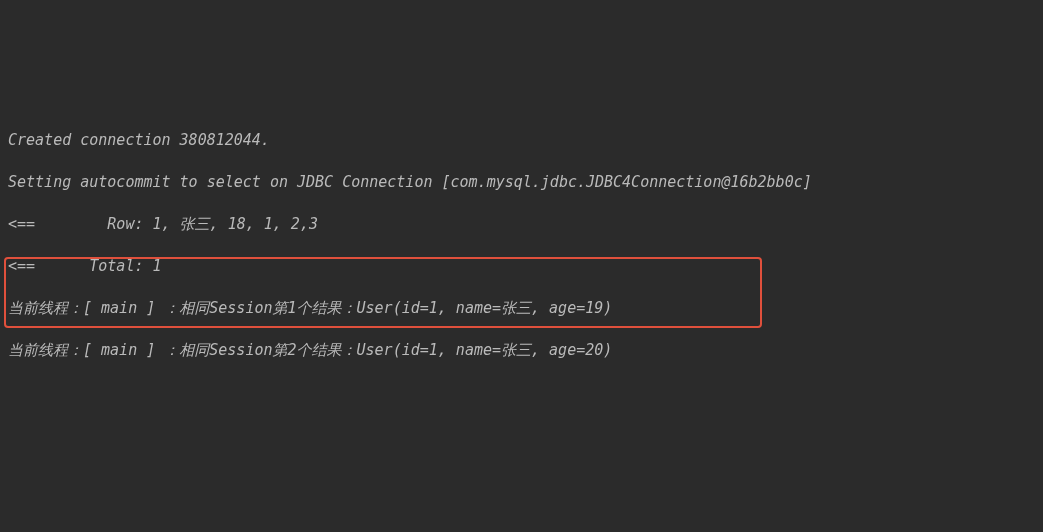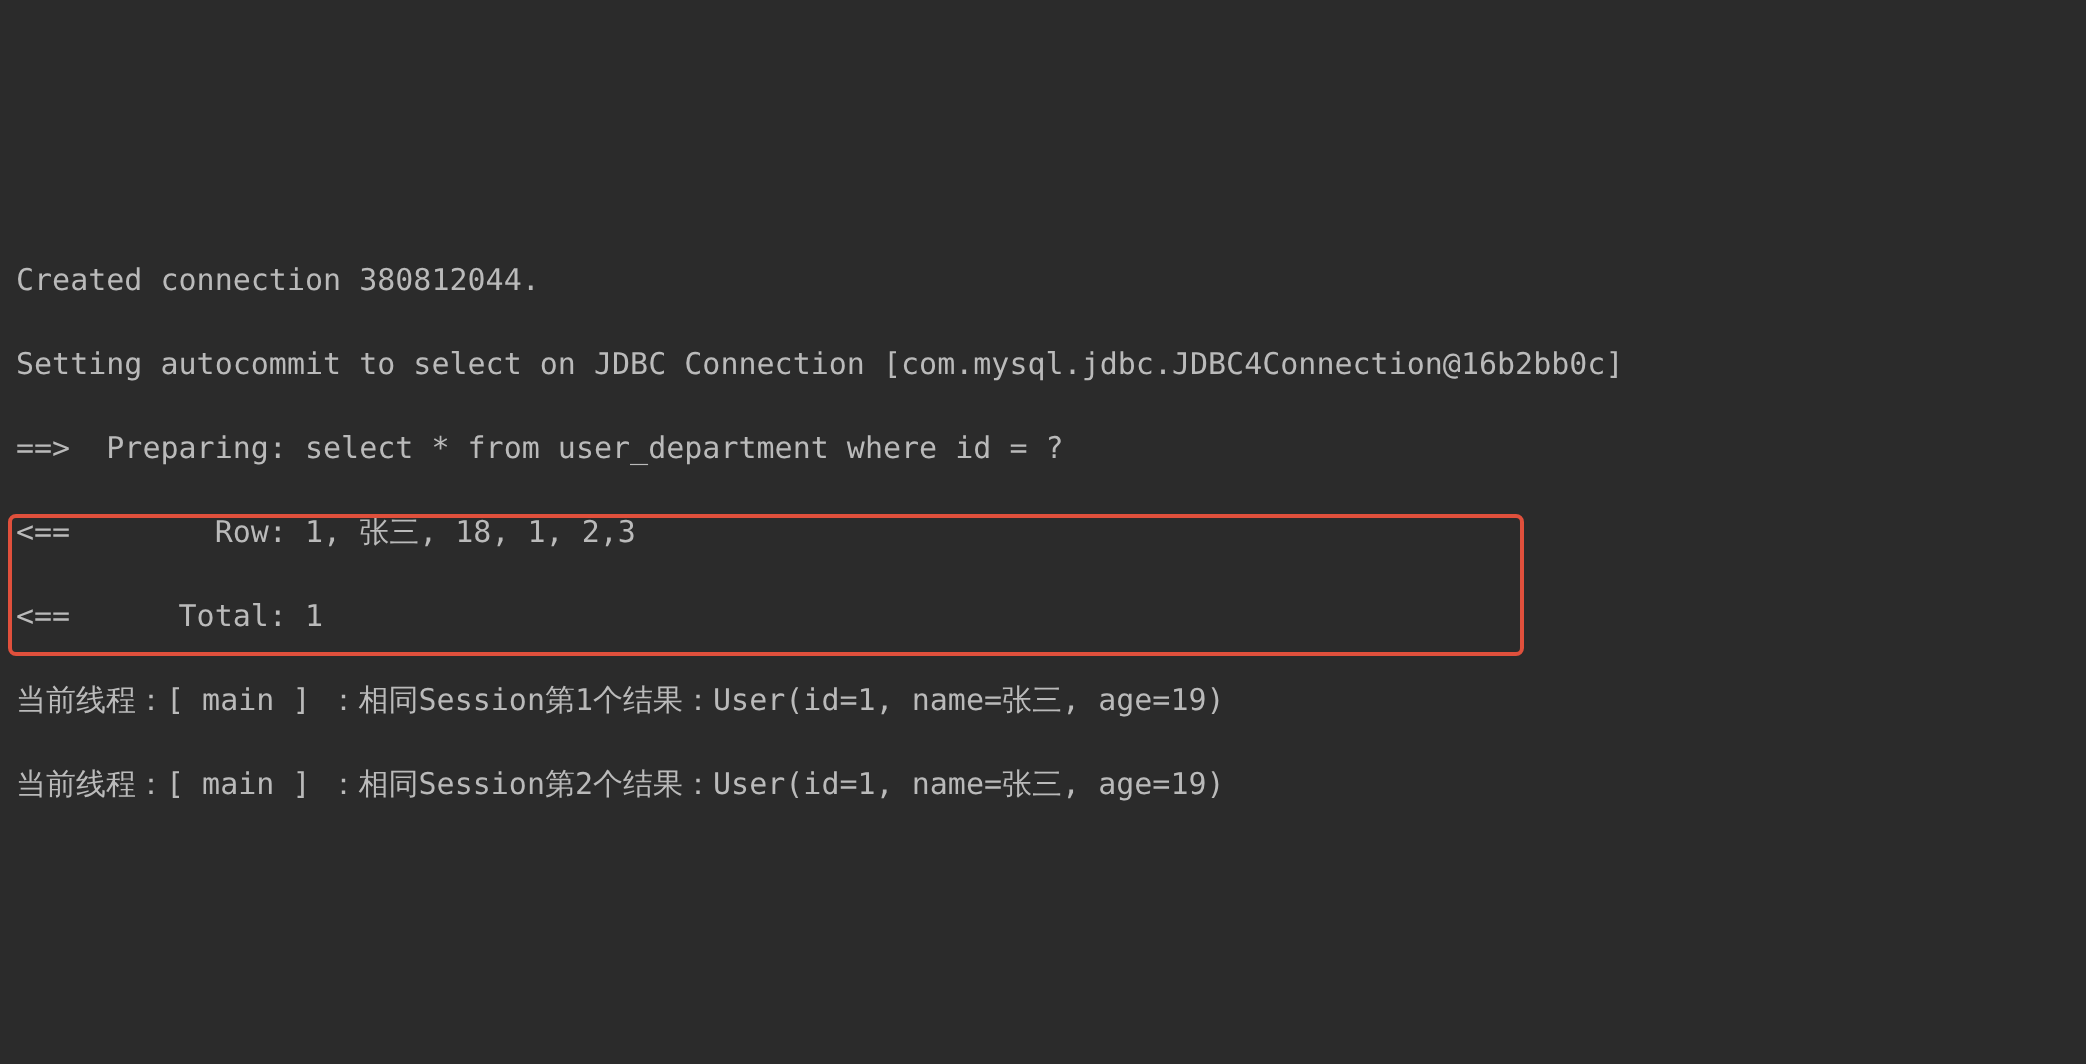--- a/index.html
+++ b/index.html
@@ -15,21 +15,21 @@
     overflow: hidden;
     white-space: pre;
   }
   .terminal {
     position: relative;
     padding: 4px 8px;
     box-sizing: border-box;
     width: 100%;
     height: 100%;
   }
-  .line { position: relative; }
+  .line { position: relative; font-style: italic; }
   .highlight-box {
     position: absolute;
     border: 2px solid #e0503c;
     border-radius: 4px;
     pointer-events: none;
     box-sizing: border-box;
   }
   .box1 {
     left: 4px;
     top: 152px;
@@ -38,25 +38,24 @@
   }
 </style>
 </head>
 <body>
 
 
 
 <div class="terminal">
 <div class="line">Created connection 380812044.</div>
 <div class="line">Setting autocommit to select on JDBC Connection [com.mysql.jdbc.JDBC4Connection@16b2bb0c]</div>
-<div class="line">==&gt;  Preparing: select * from user_department where id = ?</div>
 <div class="line">&lt;==        Row: 1, 张三, 18, 1, 2,3</div>
 <div class="line">&lt;==      Total: 1</div>
 <div class="line">当前线程：[ main ] ：相同Session第1个结果：User(id=1, name=张三, age=19)</div>
-<div class="line">当前线程：[ main ] ：相同Session第2个结果：User(id=1, name=张三, age=19)</div>
+<div class="line">当前线程：[ main ] ：相同Session第2个结果：User(id=1, name=张三, age=20)</div>
 <div class="line"></div>
 <div class="line"></div>
 
 
 
 
 
 
 
 

